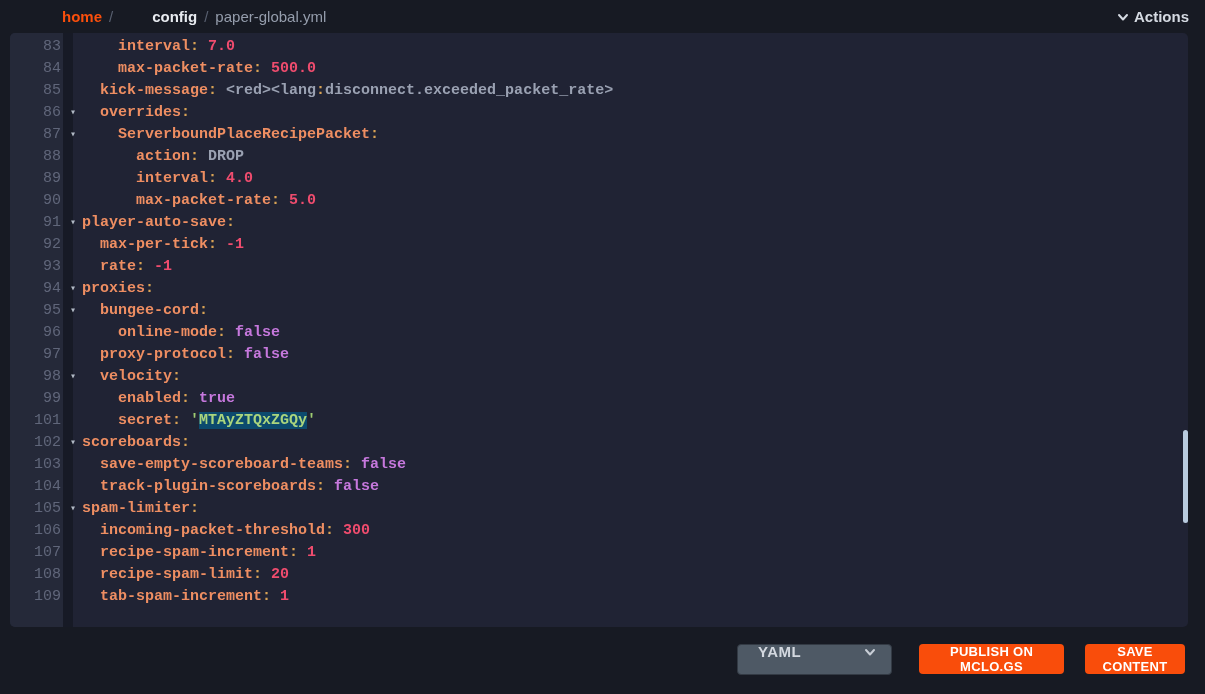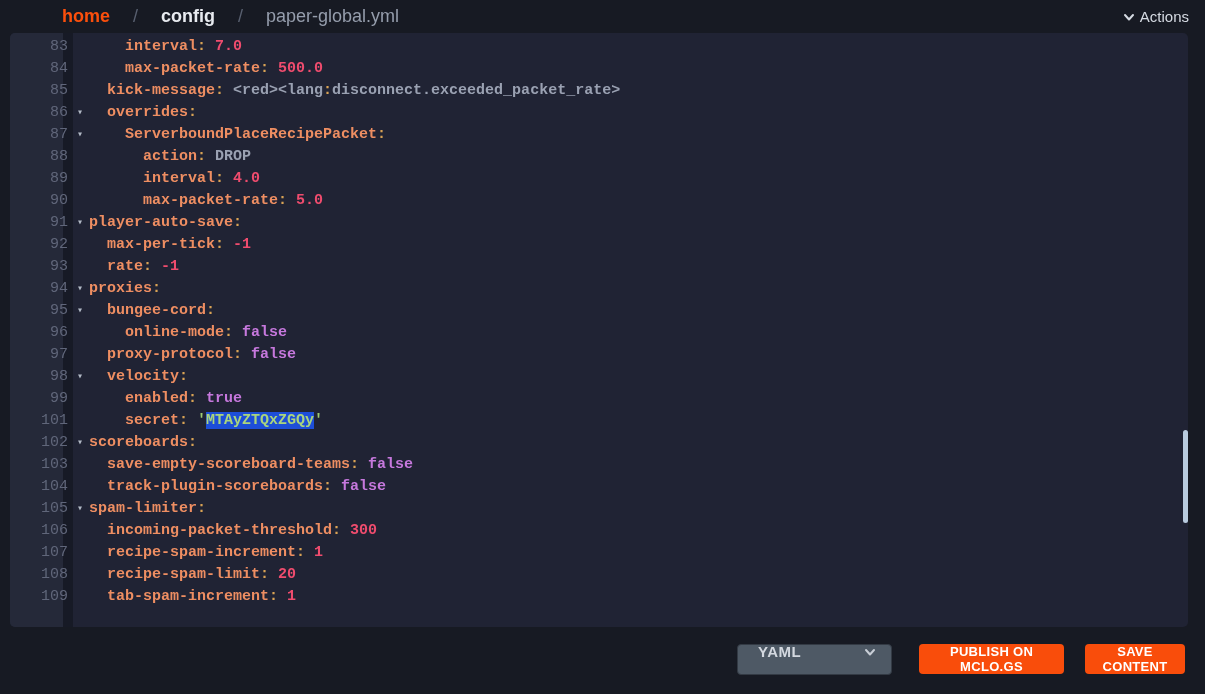--- a/index.html
+++ b/index.html
@@ -9,57 +9,57 @@
     font-family:"Liberation Sans", sans-serif;
     overflow:hidden;
     position:relative;
   }
   .page { position:absolute; inset:0; width:1205px; height:694px; }
 
   
   .topbar { position:absolute; left:0; top:0; width:100%; height:33px; }
   .breadcrumb {
     position:absolute; left:62px; top:0; height:33px;
-    display:flex; align-items:center; gap:23px;
-    font-size:18px; font-weight:600;
+    display:flex; align-items:center; gap:7px;
+    font-size:15px; font-weight:600;
   }
   .bc-home { color:#fb4f0c; cursor:pointer; }
   .bc-sep { color:#596070; font-weight:400; }
-  .bc-section { color:#e8ebf0; }
+  .bc-section { color:#e8ebf0;margin-left:32px; }
   .bc-file { color:#959dac; font-weight:400; }
   .actions {
     position:absolute; right:16px; top:0; height:33px;
     display:flex; align-items:center; gap:4px;
-    color:#d5dae2; font-size:15px; font-weight:400; cursor:pointer;
+    color:#d5dae2; font-size:15px; font-weight:700; cursor:pointer;
   }
   .chev { width:14px; height:14px; display:inline-block; }
   .chev svg { display:block; }
 
   
   .editor {
     position:absolute; left:10px; top:33px; width:1178px; height:594px;
     background:#202334; border-radius:5px; overflow:hidden;
   }
   .gutter-bg { position:absolute; left:0; top:0; width:53px; height:100%; background:#252939; }
   .fold-strip { position:absolute; left:53px; top:0; width:10px; height:100%; background:#171a26; }
-  .lines { position:absolute; left:12px; top:3px; width:100%; }
+  .lines { position:absolute; left:5px; top:3px; width:100%; }
   .line { position:relative; height:22px; display:flex; align-items:center;
           font-family:"Liberation Mono", monospace; font-size:15px; font-weight:700; }
   .lnum { position:absolute; left:0; top:0; width:46px; height:22px; text-align:right;
           color:#60667a; font-weight:400; line-height:22px; }
   .fold { position:absolute; left:50px; top:0; width:16px; height:22px; text-align:center;
           color:#b2bac6; font-size:10px; line-height:22px; cursor:pointer; }
   .code { position:absolute; left:67px; top:0; height:22px; line-height:22px; white-space:pre; }
   .tk-key    { color:#ee8e62; }
   .tk-colon  { color:#d9a355; }
   .tk-num    { color:#ef4c6e; }
   .tk-str    { color:#9aa1b2; }
   .tk-bool   { color:#c678dd; }
   .tk-quote  { color:#9fcc72; }
-  .tk-secret { color:#abd57d; background:#1d4ed8; }
+  .tk-secret { color:#abd57d; background:#0c4a6e; }
 
   .scroll-thumb {
     position:absolute; left:1173px; top:397px; width:5px; height:93px;
     background:#b9cbdf; border-radius:3px; cursor:pointer;
   }
 
   
   .lang-select {
     position:absolute; left:737px; top:644px; width:155px; height:31px;
     background:#4e5965; border:1px solid #333a44; border-radius:4px;

